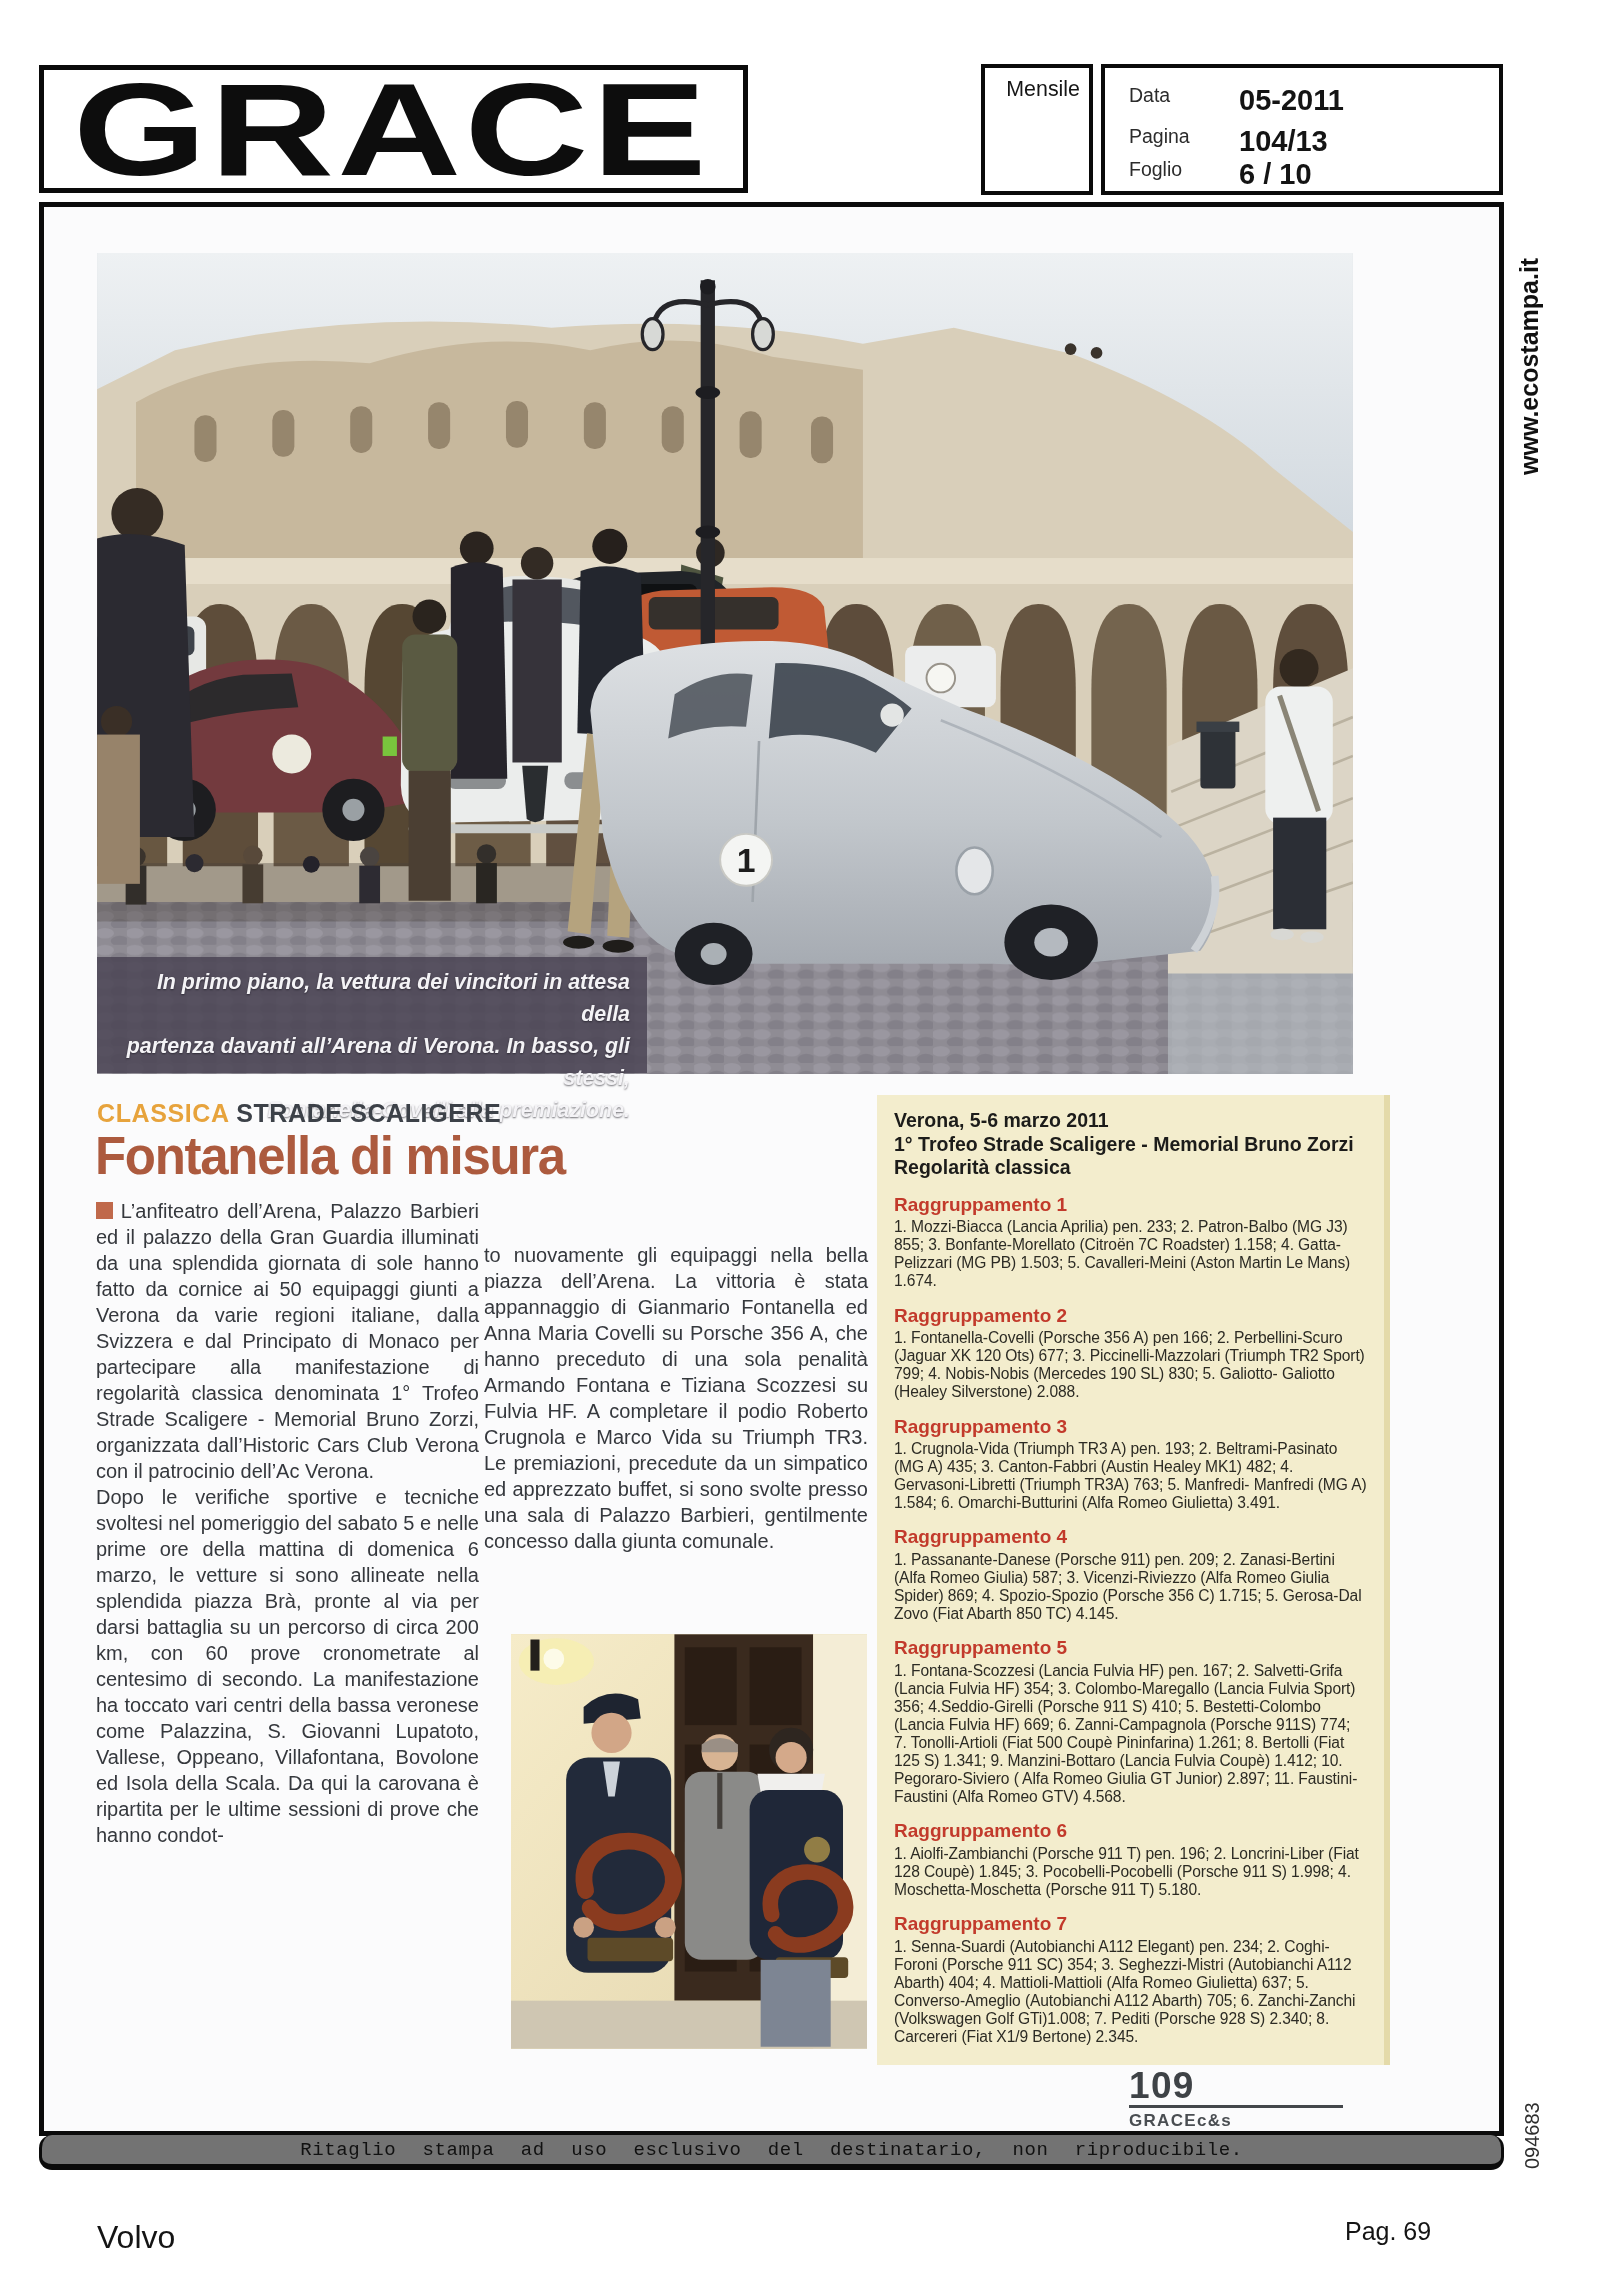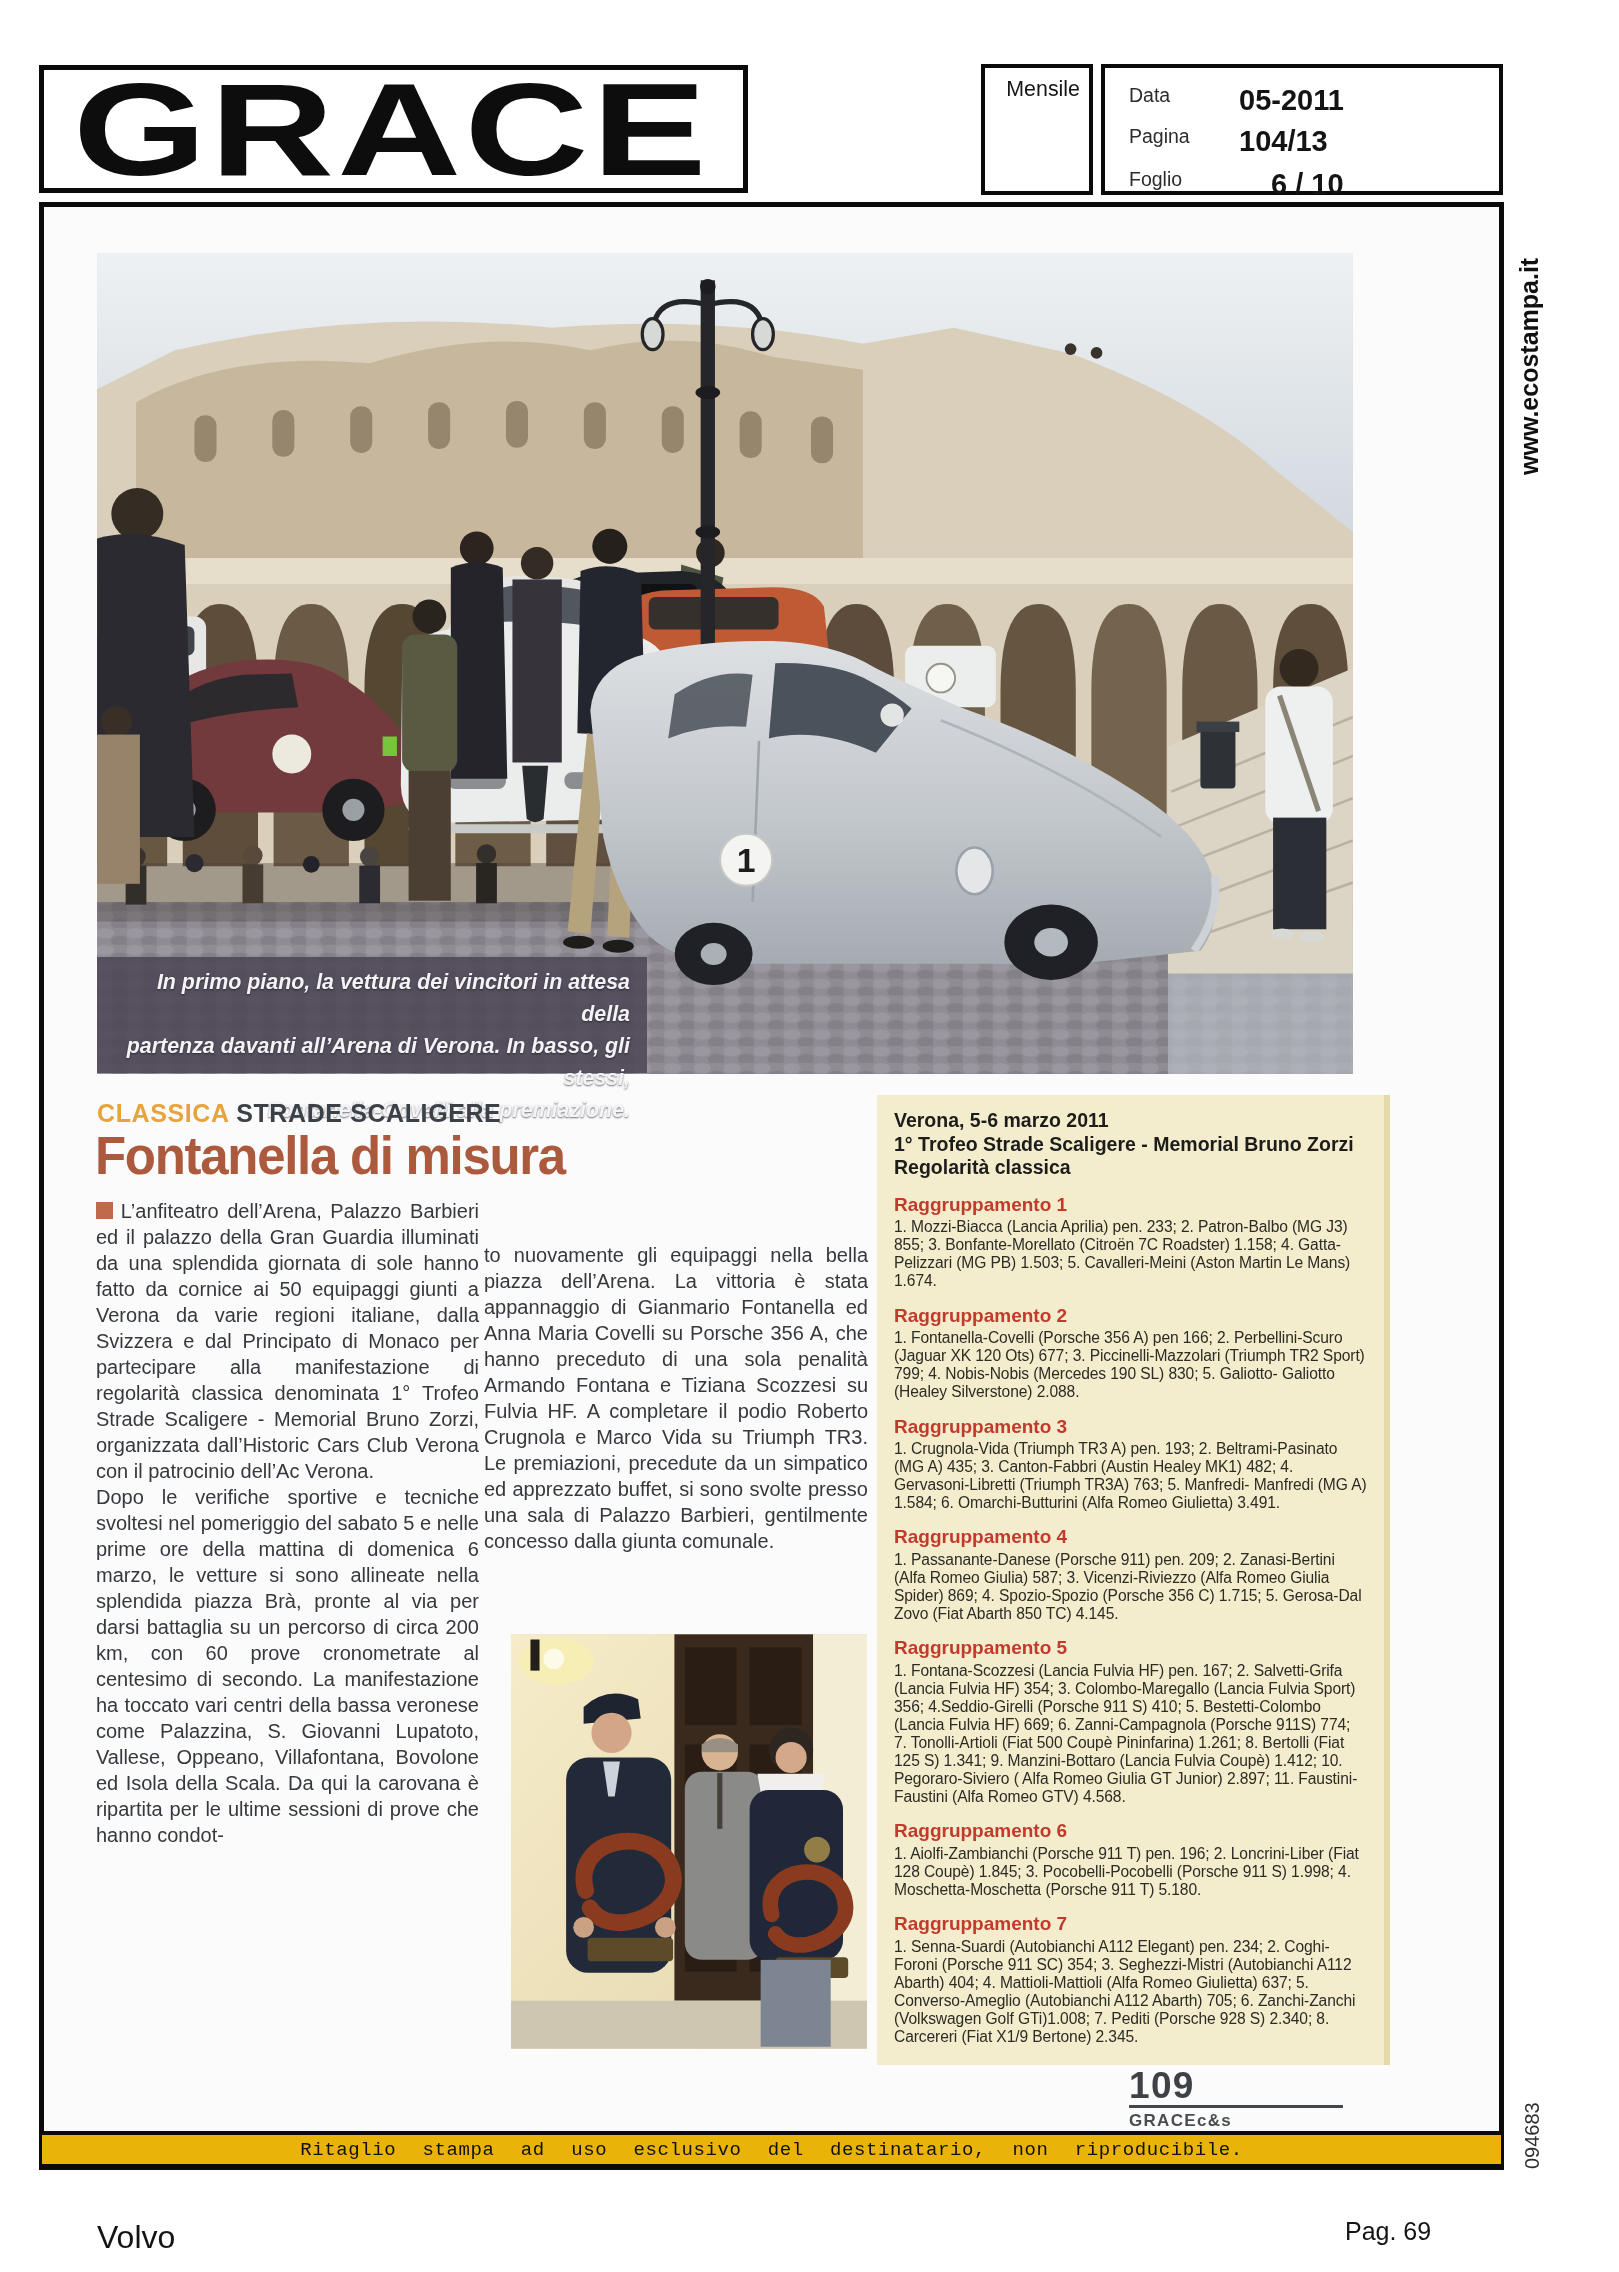--- a/index.html
+++ b/index.html
@@ -55,21 +55,21 @@
   .group-h{font-size:19px;font-weight:bold;color:#c23a2b;margin:14.3px 0 2.6px 0;}
   .group-t{font-size:15.6px;line-height:18px;color:#2c2b24;letter-spacing:-0.1px;text-align:left;margin:0;}
   
   #stamp{left:1129px;top:2066px;width:214px;}
   #stamp-num{font-size:37px;font-weight:bold;color:#3e4246;text-align:left;
     padding-right:23.4px;line-height:39px;border-bottom:3.9px solid #43474b;letter-spacing:1.3px;}
   #stamp-agency{font-size:17px;font-weight:bold;color:#4a4e52;letter-spacing:1.3px;margin-top:2.6px;}
   
   #bottom-strip{left:39px;top:2135px;width:1465px;height:35px;box-sizing:border-box;
     border-left:3.9px solid #0b0b0b;border-right:3.9px solid #0b0b0b;border-bottom:6.5px solid #0b0b0b;
-    display:flex;align-items:center;justify-content:center;background:#eab308;}
+    display:flex;align-items:center;justify-content:center;background:#737373;border-radius:13px;}
   #bottom-strip span{font-family:"Liberation Mono",monospace;font-size:19px;color:#111;
     word-spacing:14.3px;letter-spacing:0.6px;}
   #footer-left{left:97px;top:2219px;font-size:32px;color:#141414;}
   #footer-right{left:1345px;top:2217px;font-size:25px;color:#141414;}
 </style>
 </head>
 <body>
 
 <div class="abs" id="grace-box">
   <div id="grace-logo">GRACE</div>
@@ -81,21 +81,21 @@
 
 <div class="abs" id="data-box">
   <div class="meta-row" style="top:15.6px;">
     <span class="meta-label">Data</span>
     <span class="meta-value">05-2011</span>
   </div>
   <div class="meta-row" style="top:57px;">
     <span class="meta-label">Pagina</span>
     <span class="meta-value">104/13</span>
   </div>
-  <div class="meta-row" style="top:100px;gap:32px;">
+  <div class="meta-row" style="top:90px;">
     <span class="meta-label">Foglio</span>
     <span class="meta-value">6 / 10</span>
   </div>
 </div>
 
 <div class="abs vtext" id="ecostampa">www.ecostampa.it</div>
 <div class="abs vtext" id="barcode-num">094683</div>
 
 <div class="abs" id="main-frame"></div>
 

